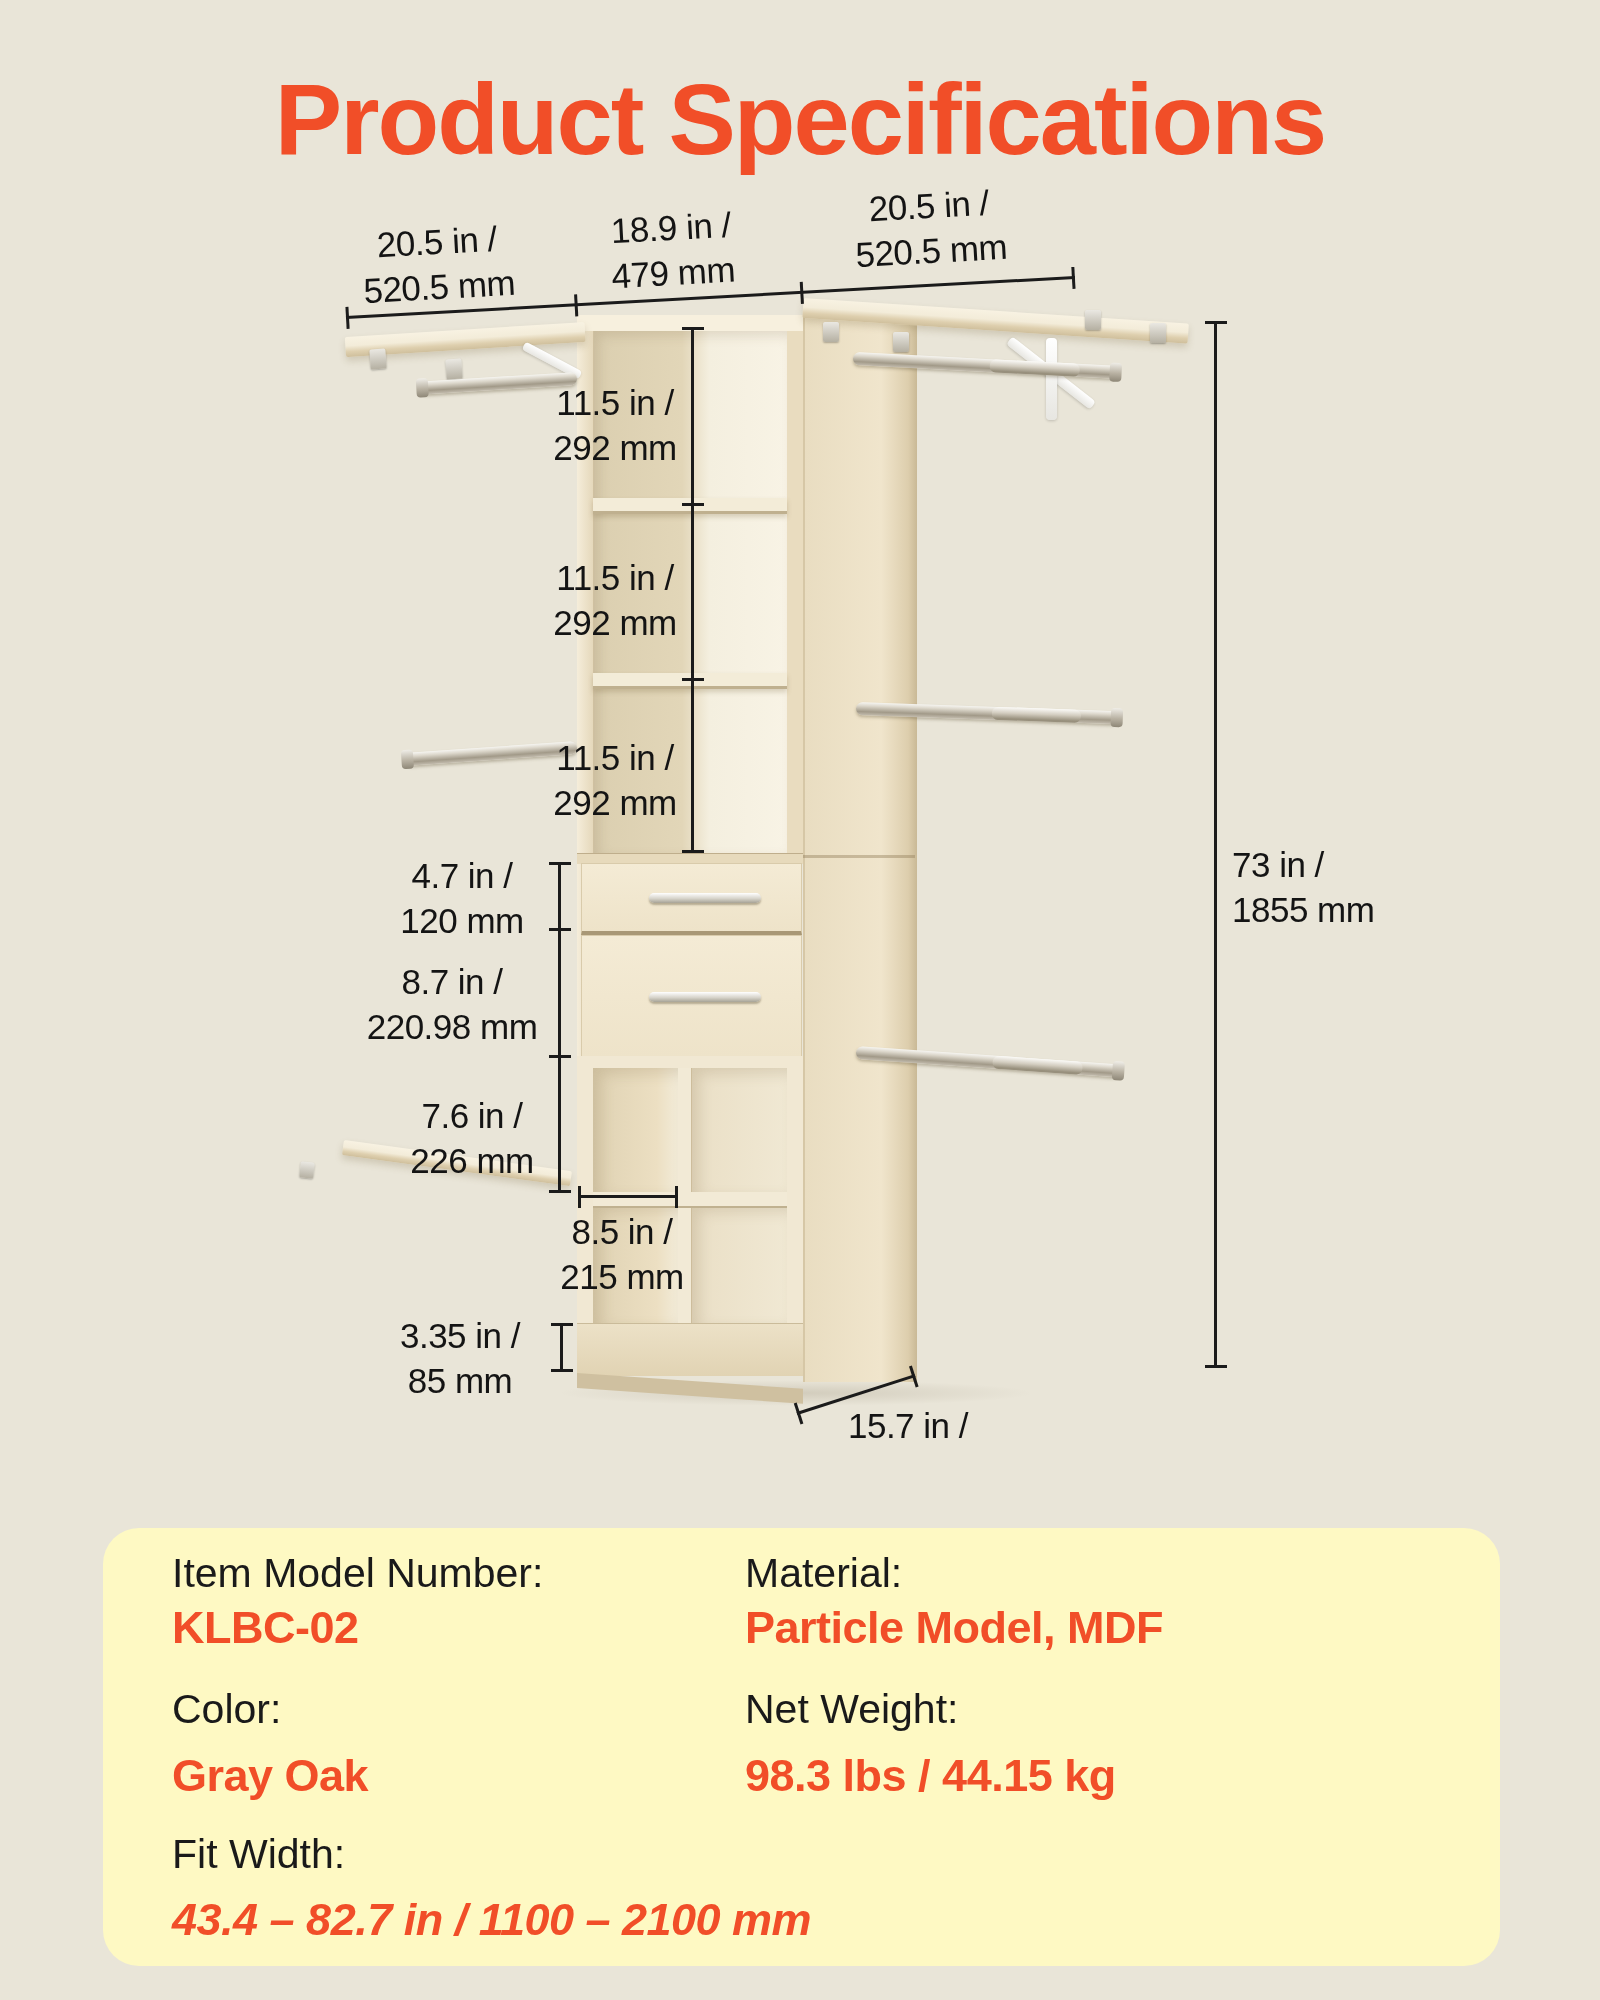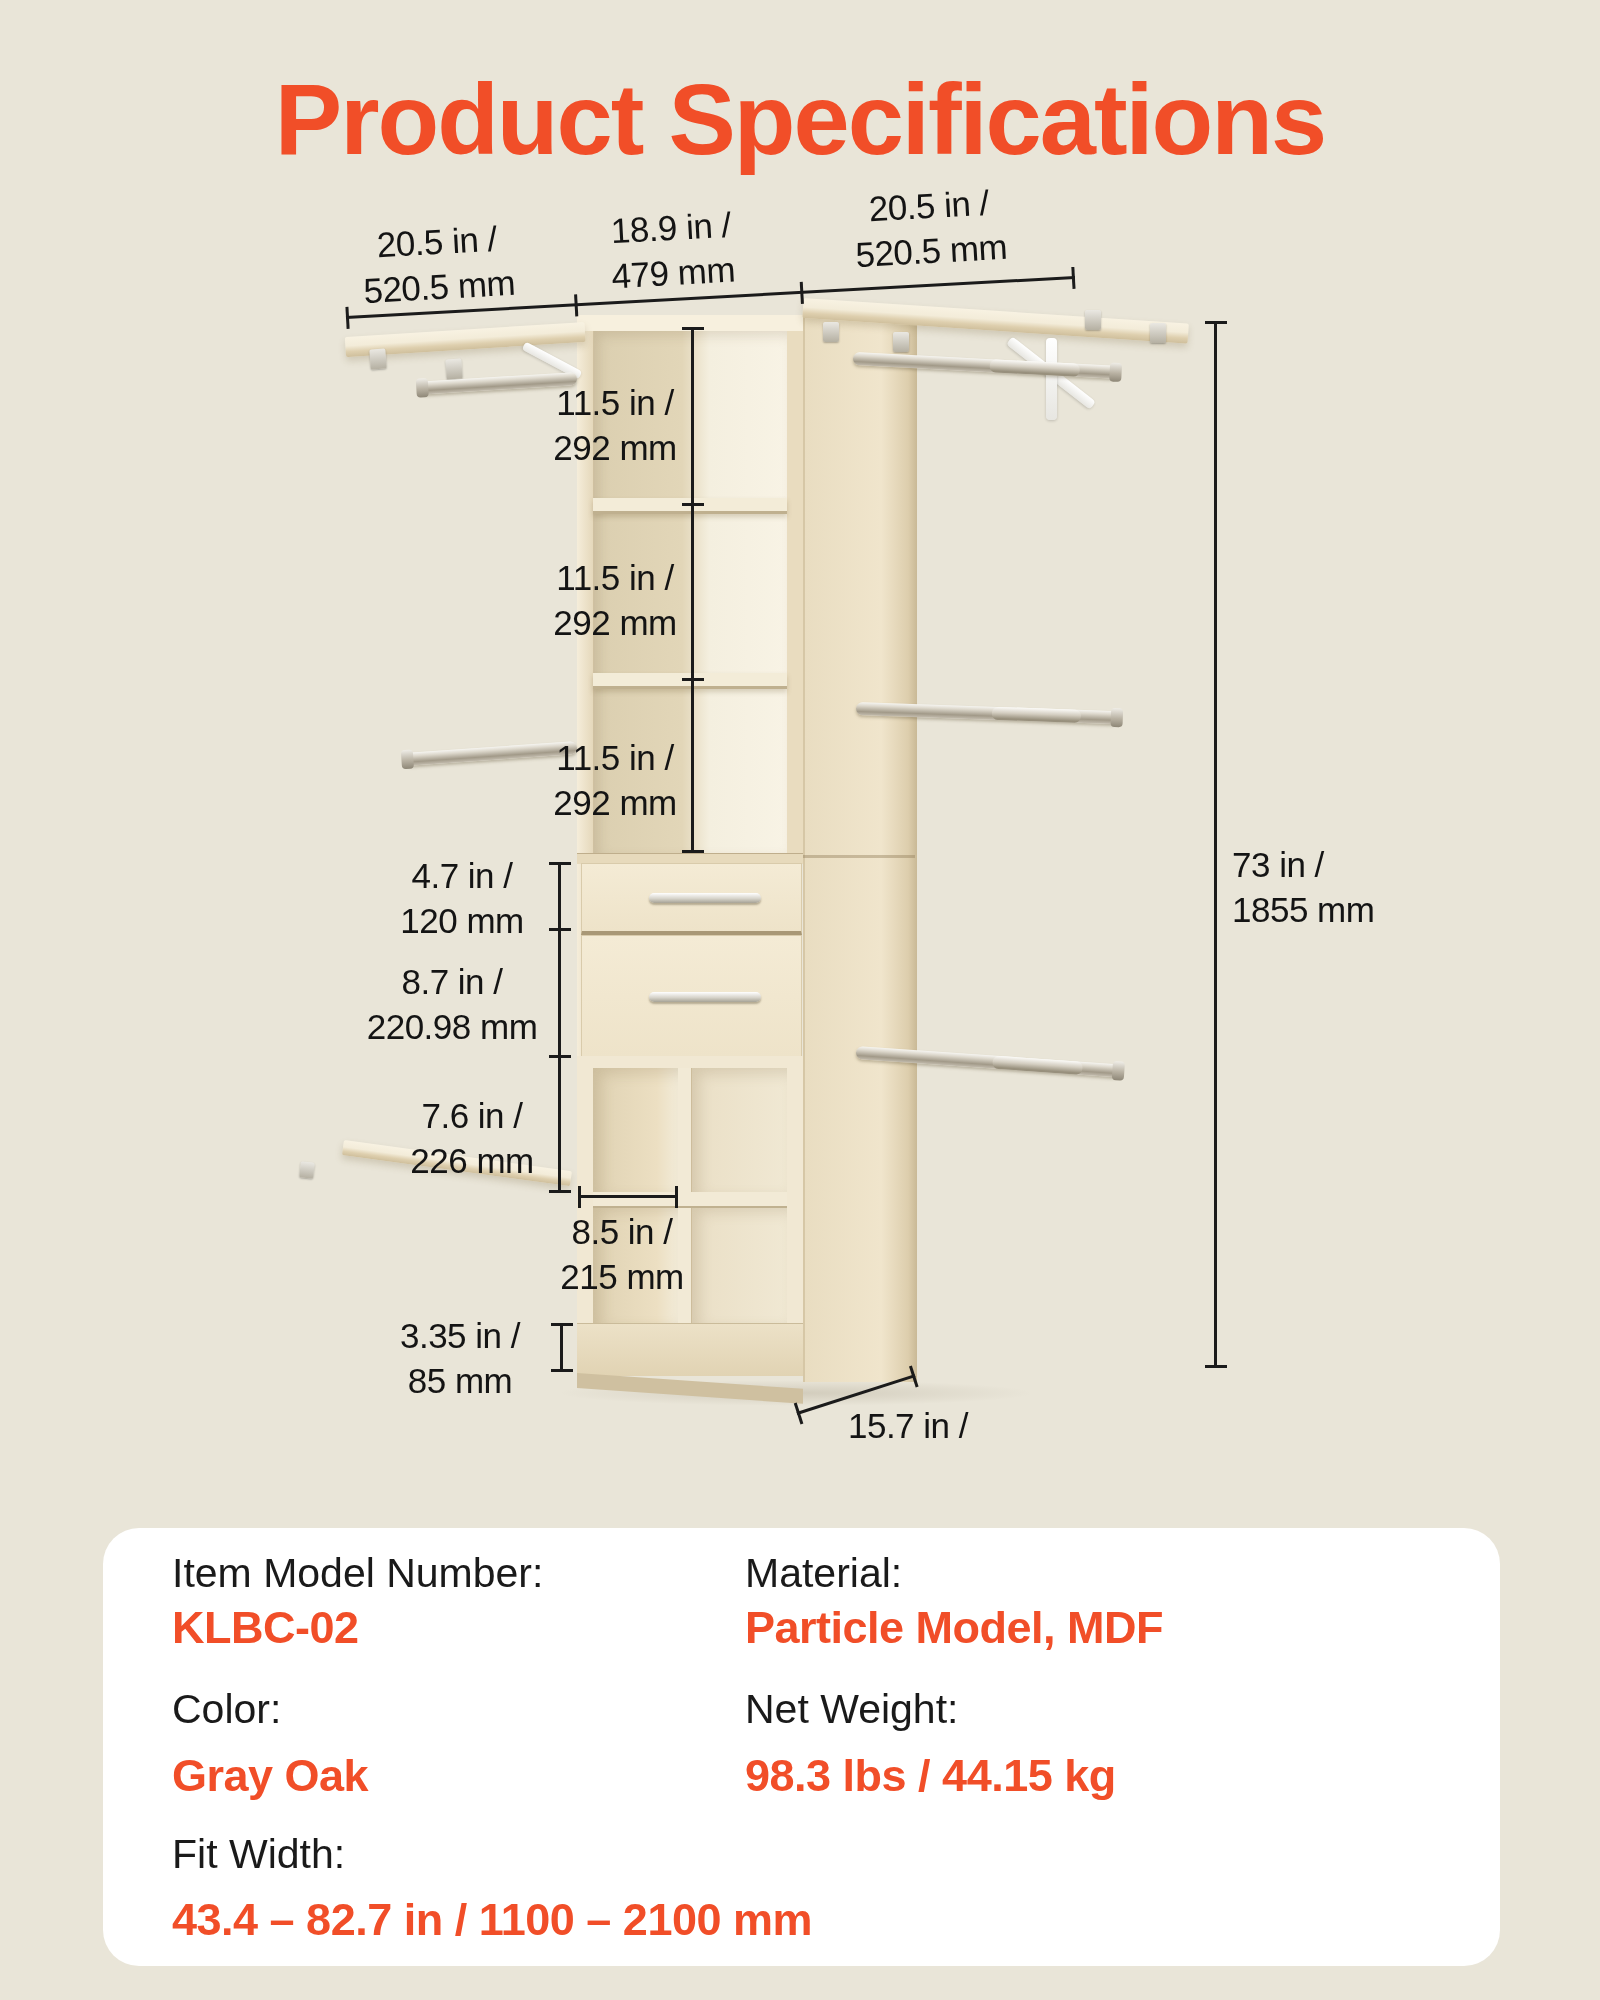--- a/index.html
+++ b/index.html
@@ -81,25 +81,25 @@
   .d5{left:455px;top:736px;width:320px;}
   .d6{left:312px;top:854px;width:300px;}
   .d7{left:302px;top:960px;width:300px;}
   .d8{left:322px;top:1094px;width:300px;}
   .d9{left:462px;top:1210px;width:320px;}
   .d10{left:310px;top:1314px;width:300px;}
   .d11{left:748px;top:1404px;width:320px;}
   .d12{left:1232px;top:843px;width:300px;text-align:left;}
 
   
-  .panel{position:absolute;left:103px;top:1528px;width:1397px;height:438px;background:#ffffff;border-radius:36px;}
+  .panel{position:absolute;left:103px;top:1528px;width:1397px;height:438px;background:#fef9c3;border-radius:36px;}
   .plabel{position:absolute;font-size:41px;color:#1a1a1a;}
   .pvalue{position:absolute;font-size:45px;font-weight:bold;color:#f14e28;letter-spacing:-.5px;}
   .colL{left:69px;}.colR{left:642px;}
-  .r1l{top:22px;}.r1v{top:74px;}.r2l{top:158px;}.r2v{top:222px;}.r3l{top:303px;}.r3v{top:366px;}
+  .r1l{top:22px;}.r1v{top:74px;}.r2l{top:158px;}.r2v{top:222px;}.r3l{top:303px;}.r3v{top:366px;font-style:italic;}
 </style>
 </head>
 <body>
 
 <div id="stage">
 
   <div class="title">Product Specifications</div>
 
   <div>
 

